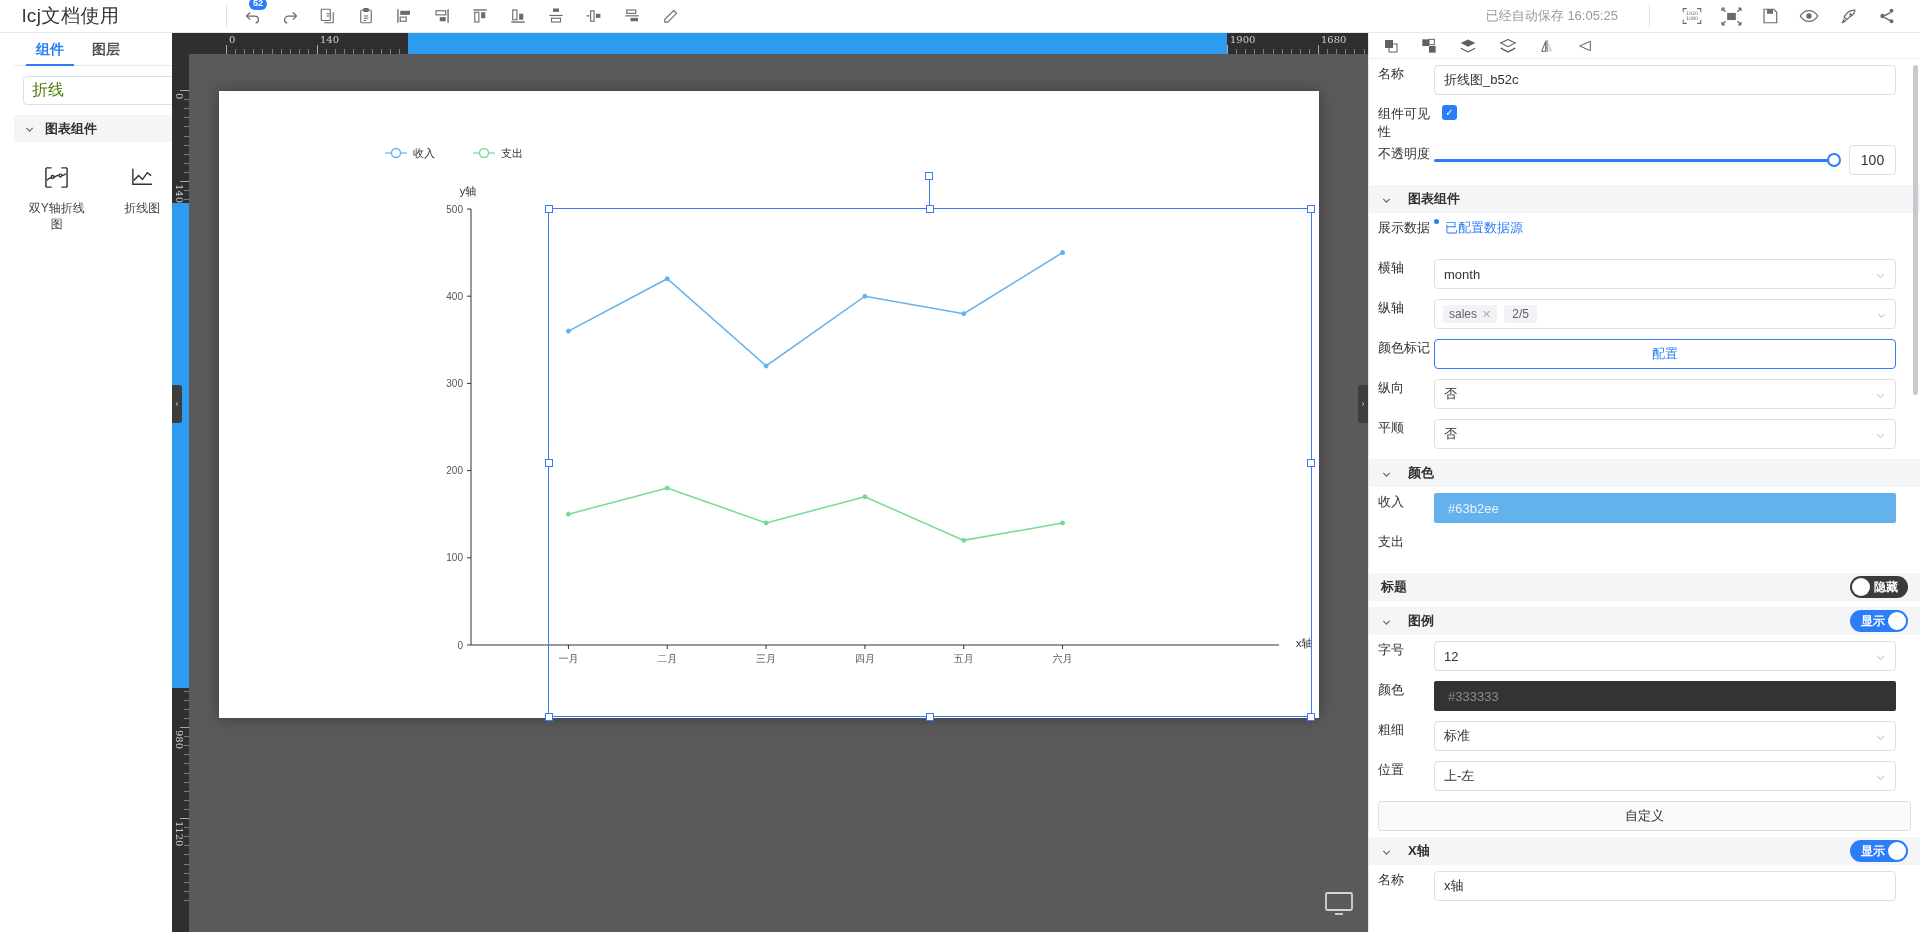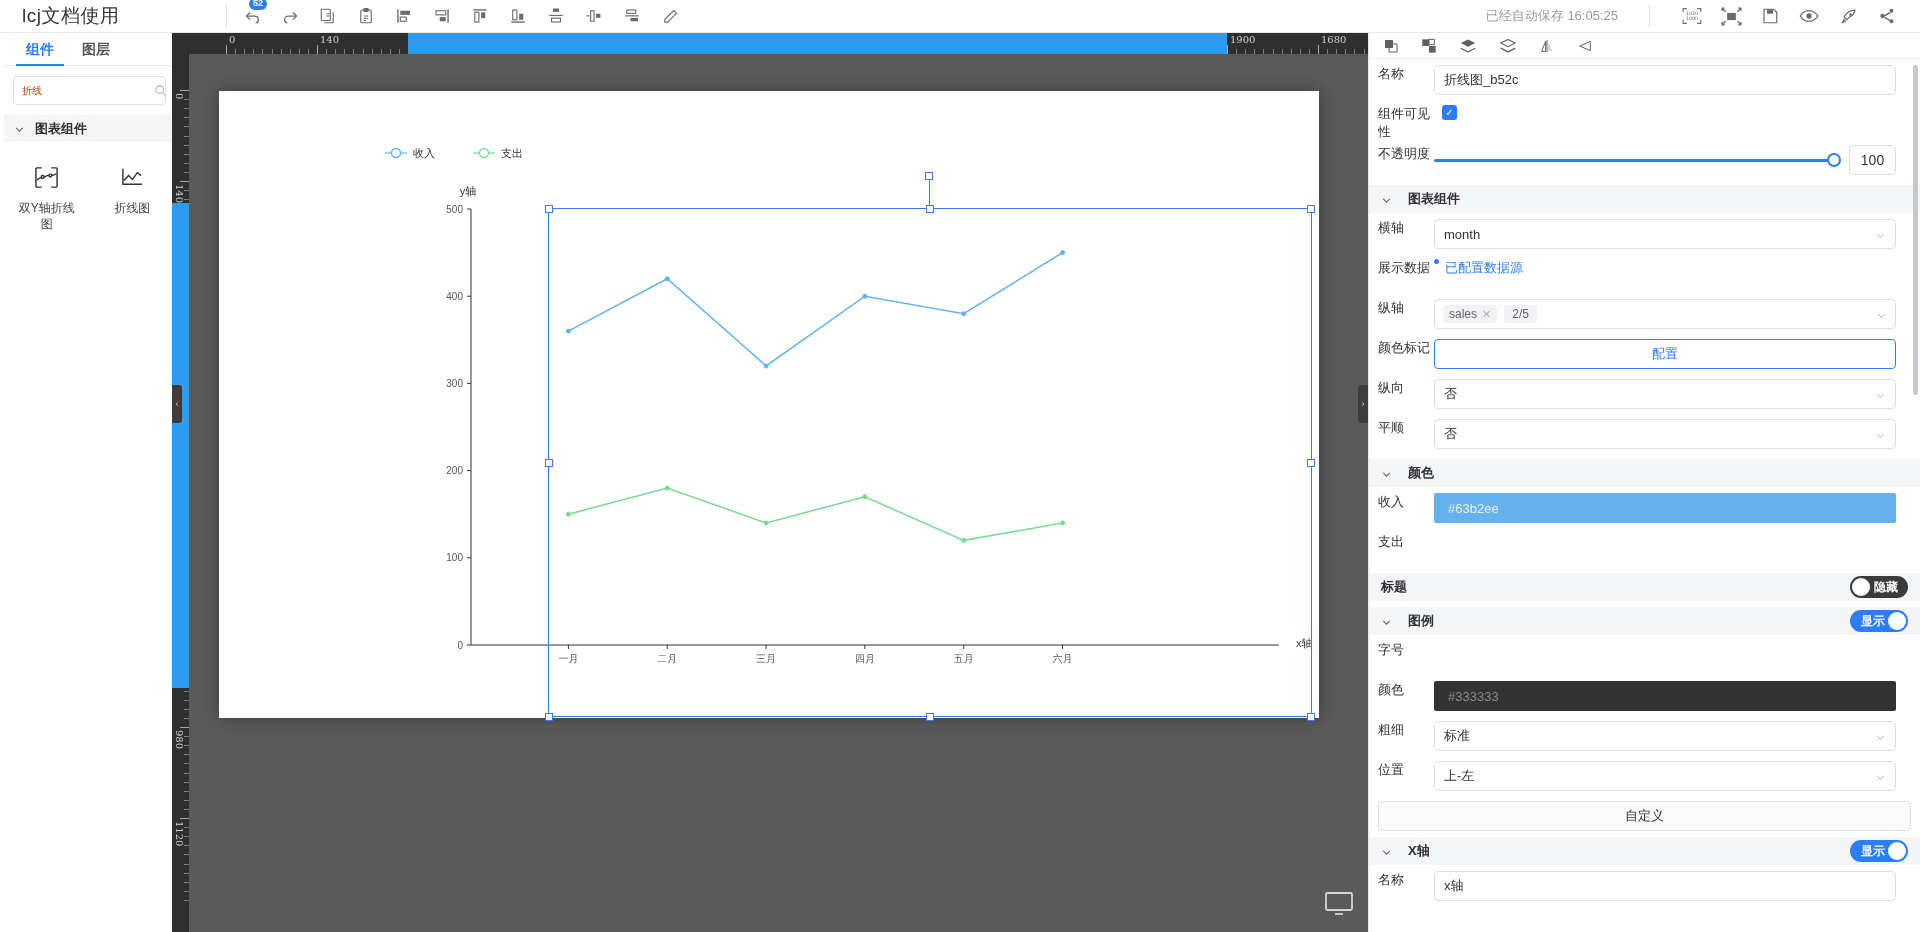--- a/index.html
+++ b/index.html
@@ -14,31 +14,31 @@
   .tb-icons { display:flex; align-items:center; gap:16px; }
   .tb-btn { width:22px; height:22px; display:flex; align-items:center; justify-content:center;
             cursor:pointer; color:#6b6b6b; position:relative; }
   .tb-btn svg { display:block; }
   .badge { position:absolute; top:-7px; left:8px; background:#2c7ef8; color:#fff; font-size:9px;
            border-radius:8px; padding:1px 4px; line-height:1.1; font-weight:600; }
   .tb-right { margin-left:auto; display:flex; align-items:center; gap:17px; padding-right:22px; }
   .saved-txt { color:#9a9a9a; font-size:13px; }
 
   
-  .left { position:absolute; left:4px; top:33px; width:172px; height:899px; background:#fff;
+  .left { position:absolute; left:14px; top:33px; width:172px; height:899px; background:#fff;
           border-right:1px solid #e8e8e8; }
   .tabs { display:flex; height:33px; border-bottom:1px solid #eaeaea; padding:0 8px; }
   .tab { flex:0 0 auto; padding:0 14px; line-height:32px; font-size:14px; color:#555; cursor:pointer;
          position:relative; font-weight:600; }
   .tab.active { color:#2c7ef8; }
   .tab.active:after { content:""; position:absolute; left:4px; right:4px; bottom:-1px; height:2px; background:#2c7ef8; }
   .search-wrap { padding:10px 9px; }
   .search-box { height:29px; border:1px solid #dcdfe6; border-radius:4px; display:flex; align-items:center;
                 padding:0 8px; background:#fff; }
-  .search-box input { border:0; outline:0; flex:1; font-size:10px; font-family:inherit; color:#c2410c; background:transparent; }
+  .search-box input { border:0; outline:0; flex:1; font-size:16px; font-family:inherit; color:#4d7c0f; background:transparent; }
   .ico-mag { width:13px; height:13px; color:#b3b3b3; margin-right:5px; }
   .ico-clear { width:15px; height:15px; border-radius:50%; background:#c0c4cc; color:#fff; font-size:10px;
                display:flex; align-items:center; justify-content:center; cursor:pointer; }
   .grp-hdr { background:#f4f5f7; height:27px; display:flex; align-items:center; padding:0 10px;
              font-size:13px; font-weight:700; color:#303133; cursor:pointer; }
   .chev { width:11px; height:11px; margin-right:10px; color:#666; }
   .comp-grid { display:flex; padding:18px 0 0 0; }
   .comp-item { width:50%; text-align:center; cursor:pointer; }
   .comp-ico { height:34px; display:flex; align-items:center; justify-content:center; color:#333; }
   .comp-lbl { font-size:12px; color:#444; line-height:16px; margin-top:6px; padding:0 12px; }
@@ -708,33 +708,33 @@
     </div>
 
     <div class="sec-hdr">
       <span class="chev"><svg width="11" height="11" viewBox="0 0 24 24" fill="none" stroke="currentColor" stroke-width="2.4">
             <path d="M5 8.5l7 7 7-7"></path>
           </svg></span>
       <span class="sec-title">图表组件</span>
     </div>
 
     <div class="row">
+      <div class="row-lbl">展示数据</div>
+      <div class="dot"></div>
+      <div class="link">已配置数据源</div>
+    </div>
+
+    <div class="row">
       <div class="row-lbl">横轴</div>
       <div class="fld sel">
         <span>month</span>
         <span class="chev-sm"><svg width="11" height="11" viewBox="0 0 24 24" fill="none" stroke="currentColor" stroke-width="2">
               <path d="M5 9l7 7 7-7"></path>
             </svg></span>
       </div>
-    </div>
-
-    <div class="row">
-      <div class="row-lbl">展示数据</div>
-      <div class="dot"></div>
-      <div class="link">已配置数据源</div>
     </div>
 
     <div class="row">
       <div class="row-lbl">纵轴</div>
       <div class="tagfld">
         <span class="tag">
           <span>sales</span>
           <span class="x">✕</span>
         </span>
         <span class="frac">2/5</span>
@@ -799,20 +799,26 @@
           </svg></span>
       <span class="sec-title">图例</span>
       <span class="tgl on hdr-tgl">
         <span>显示</span>
         <span class="knob"></span>
       </span>
     </div>
 
     <div class="row">
       <div class="row-lbl">字号</div>
+      <div class="fld sel">
+        <span>12</span>
+        <span class="chev-sm"><svg width="11" height="11" viewBox="0 0 24 24" fill="none" stroke="currentColor" stroke-width="2">
+              <path d="M5 9l7 7 7-7"></path>
+            </svg></span>
+      </div>
     </div>
 
     <div class="row">
       <div class="row-lbl">颜色</div>
       <div class="color-fld" id="clegend" style="background: rgb(51, 51, 51); color: rgb(138, 138, 138);">#333333</div>
     </div>
 
     <div class="row">
       <div class="row-lbl">粗细</div>
       <div class="fld sel">

